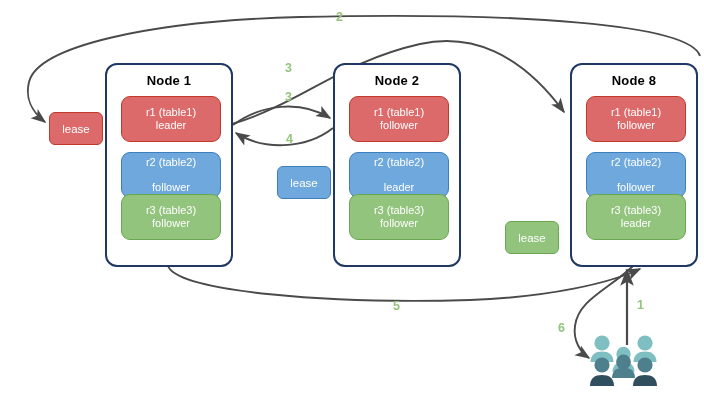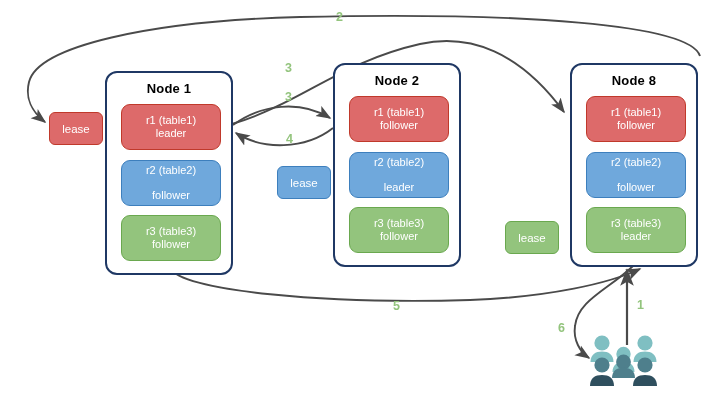--- a/index.html
+++ b/index.html
@@ -58,21 +58,21 @@
     font-size: 11px;
     line-height: 13.5px;
     text-align: center;
   }
   .replica .ln { display: block; }
   .rep-red   { background: #dd6a6a; border: 1.5px solid #c0392b; }
   .rep-blue  { background: #6fa8dc; border: 1.5px solid #3d7fbd; }
   .rep-green { background: #93c47d; border: 1.5px solid #6aa84f; }
   .r1 { top: 31px; }
   .r2 { top: 87px; gap: 12px; }
-  .r3 { top: 142px; }
+  .r3 { top: 129px; }
 
   .lease {
     position: absolute;
     height: 33px;
     border-radius: 6px;
     box-sizing: border-box;
     display: flex;
     align-items: center;
     justify-content: center;
     color: #ffffff;
@@ -130,21 +130,21 @@
   </div>
 
   <div class="lease lease-blue" style="left:277px; top:166px; width:54px;">
     <span>lease</span>
   </div>
 
   <div class="lease lease-green" style="left:505px; top:221px; width:54px;">
     <span>lease</span>
   </div>
 
-  <div class="node-box" style="left:105px; top:63px;margin-top:8px;">
+  <div class="node-box" style="left:105px; top:63px;">
     <div class="node-title">Node 1</div>
 
     <div class="replica rep-red r1">
       <span class="ln">r1 (table1)</span>
       <span class="ln">leader</span>
     </div>
     <div class="replica rep-blue r2">
       <span class="ln">r2 (table2)</span>
       <span class="ln">follower</span>
     </div>

